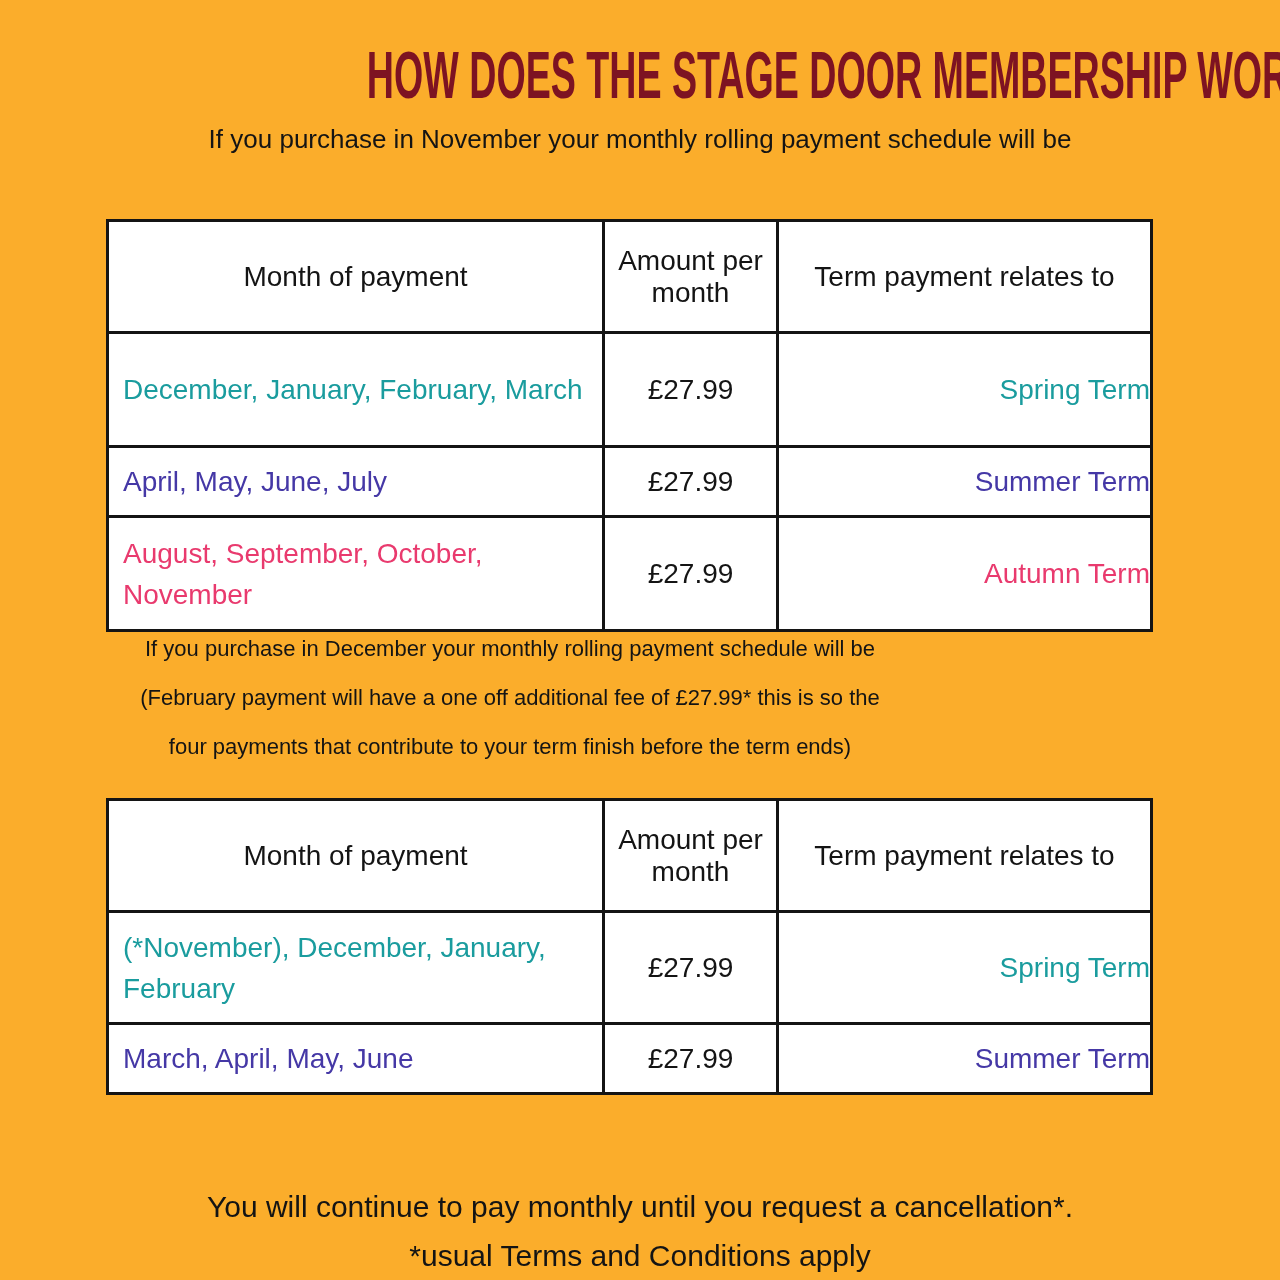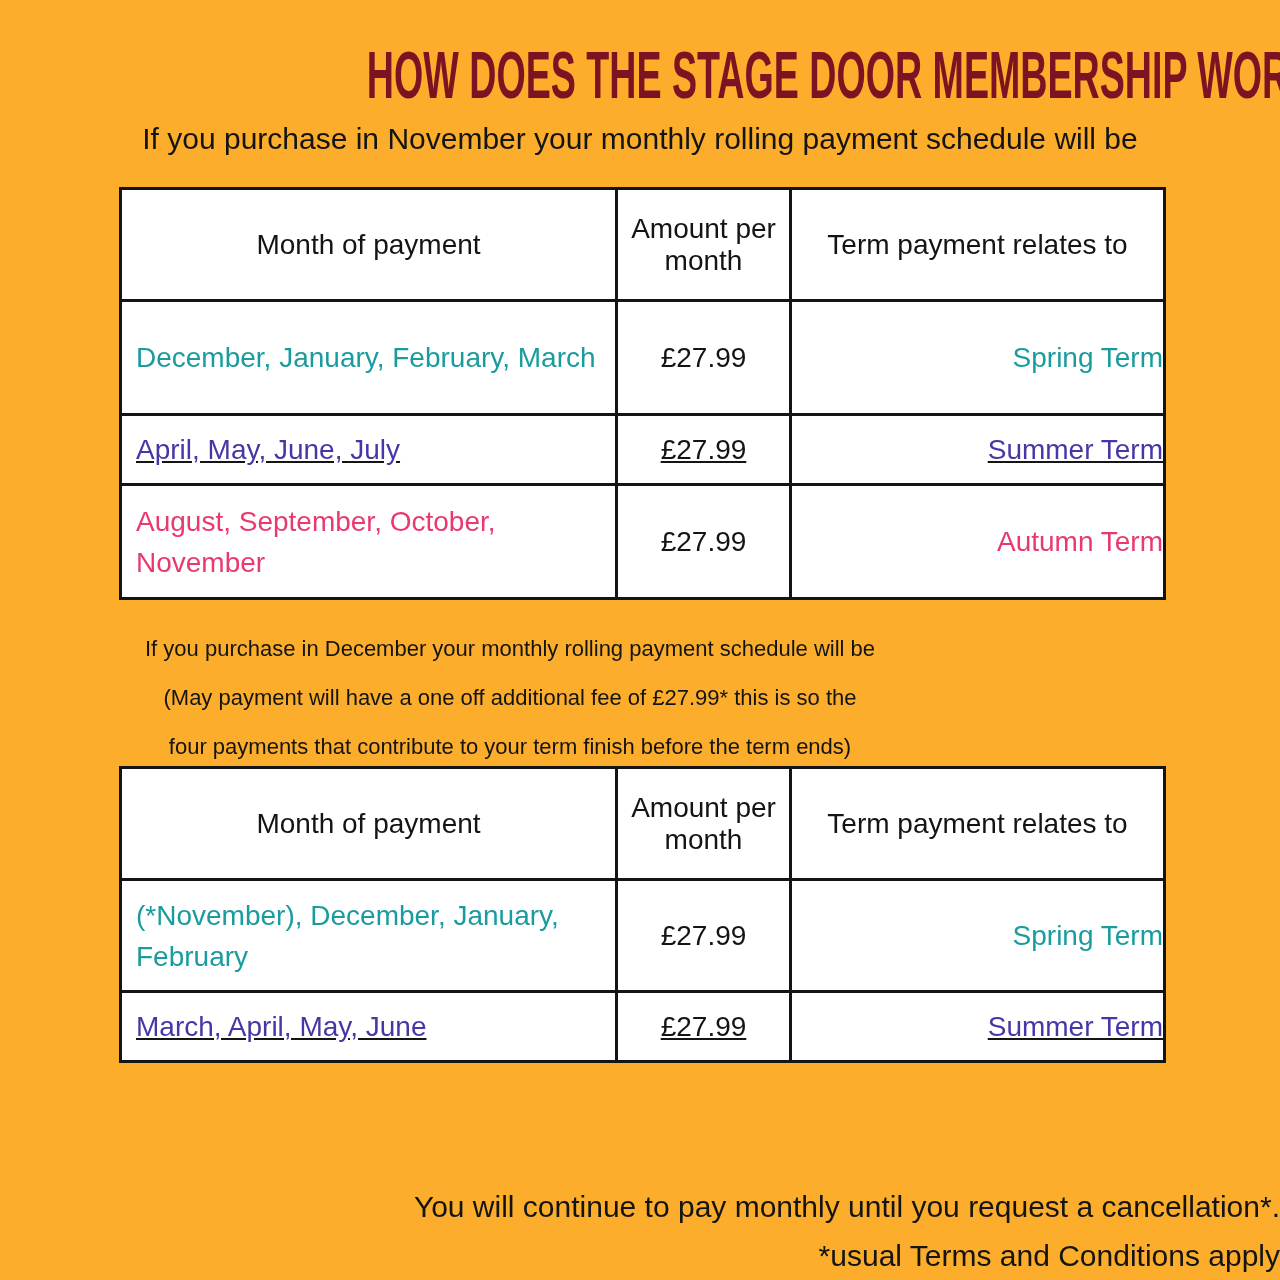--- a/index.html
+++ b/index.html
@@ -31,57 +31,58 @@
   .title-wrap .title{
     display:inline-block;
     font-size:66px;font-weight:700;
     color:var(--title);
     letter-spacing:0px;
     transform:scale(0.57,1.02);
     transform-origin:center top;
   }
   .intro-nov{
     position:absolute;top:120px;left:0;width:1280px;
-    text-align:center;font-size:30px;line-height:38px;
+    text-align:center;font-size:26px;line-height:38px;
   }
   .payment-table{
-    position:absolute;left:119px;width:1044px;
+    position:absolute;left:106px;width:1044px;
     border-collapse:collapse;table-layout:fixed;
     background:var(--table_bg);
+    margin-top:32px;
   }
   .payment-table.first{top:187px;}
   .payment-table.second{top:766px;}
   .payment-table td,.payment-table th{
     border:3px solid var(--table_border);
     font-size:28px;font-weight:400;
     vertical-align:middle;
     background:var(--table_bg);
   }
   .payment-table th{text-align:center;padding:4px 10px;}
   .col-months{width:496px;}
   .col-amount{width:174px;}
   .col-term{width:374px;}
   .r-head{height:112px;}
   .r-tall1{height:114px;}
   .r-tall2{height:112px;}
-  .r-short{height:70px;text-decoration:underline;}
+  .r-short{height:70px;}
   .r-med{height:72px;}
   td.months{text-align:left;padding:6px 14px;line-height:41px;}
   td.amount{text-align:center;color:var(--text);}
   td.term{text-align:right;}
   .spring{color:var(--spring);}
   .summer{color:var(--summer);}
   .autumn{color:var(--autumn);}
   .intro-dec{
     position:absolute;top:624px;left:0;width:1020px;
     text-align:center;font-size:22px;line-height:49px;
   }
   .footer-note{
     position:absolute;top:1182px;left:0;width:1280px;
-    text-align:right;font-size:30px;line-height:49px;
+    text-align:center;font-size:30px;line-height:49px;
   }
 </style>
 </head>
 <body>
 
 <div class="canvas">
 
   <div class="title-wrap">
     <span class="title">HOW DOES THE STAGE DOOR MEMBERSHIP WORK?</span>
   </div>
@@ -113,21 +114,21 @@
       <tr class="r-tall1">
         <td class="months autumn">August, September, October, November</td>
         <td class="amount">£27.99</td>
         <td class="term autumn">Autumn Term</td>
       </tr>
     </tbody>
   </table>
 
   <div class="intro-dec">
     <div>If you purchase in December your monthly rolling payment schedule will be</div>
-    <div>(May payment will have a one off additional fee of £27.99* this is so the</div>
+    <div>(February payment will have a one off additional fee of £27.99* this is so the</div>
     <div>four payments that contribute to your term finish before the term ends)</div>
   </div>
 
   <table class="payment-table second">
     <colgroup>
         <col class="col-months">
         <col class="col-amount">
         <col class="col-term">
       </colgroup>
     <tbody>

